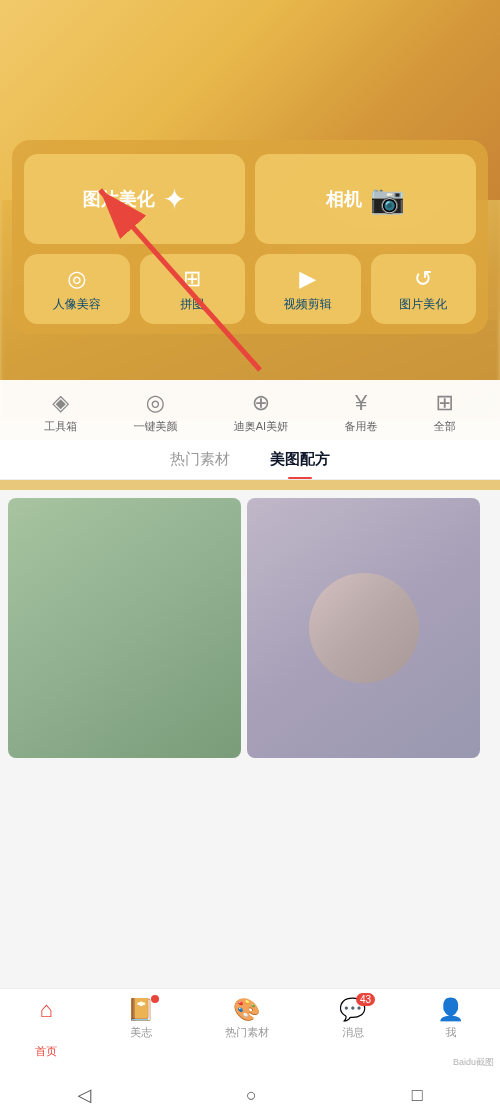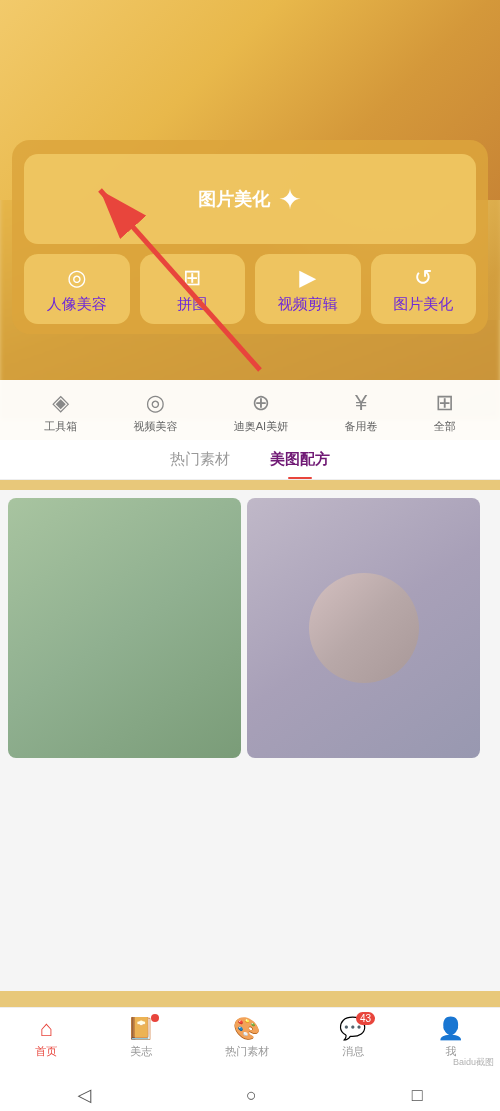--- a/index.html
+++ b/index.html
@@ -110,22 +110,22 @@
       gap: 4px;
       cursor: pointer;
     }
 
     .action-small .icon {
       font-size: 22px;
       color: #fff;
     }
 
     .action-small .label {
-      font-size: 15px;
-      color: #6d28d9;
+      font-size: 12px;
+      color: #0c4a6e;
       font-weight: 500;
     }
 
     
     .secondary-menu {
       display: flex;
       justify-content: space-around;
       padding: 10px 16px 6px;
       background: rgba(255,255,255,0.95);
     }
@@ -160,21 +160,21 @@
 
     .tab-item {
       padding: 10px 20px;
       font-size: 15px;
       color: #999;
       cursor: pointer;
       position: relative;
     }
 
     .tab-item.active {
-      color: #701a75;
+      color: #0f172a;
       font-weight: 600;
     }
 
     .tab-item.active::after {
       content: '';
       position: absolute;
       bottom: 0;
       left: 50%;
       transform: translateX(-50%);
       width: 24px;
@@ -340,20 +340,24 @@
   <div class="top-bg" style="height: 200px;"></div>
 
   <div class="actions-panel" style="position: absolute; top: 140px; left: 12px; right: 12px; margin: 0px;">
     <div class="actions-top-row">
 
       <div class="action-large">
         <span class="label">图片美化</span>
         <span class="action-icon-large">✦</span>
       </div>
 
+      <div class="action-large">
+        <span class="label">相机</span>
+        <span class="action-icon-large">📷</span>
+      </div>
     </div>
     <div class="actions-bottom-row">
 
       <div class="action-small">
         <span class="icon">◎</span>
         <span class="label">人像美容</span>
       </div>
 
       <div class="action-small">
         <span class="icon">⊞</span>
@@ -372,21 +376,21 @@
     </div>
   </div>
 
   <div class="secondary-menu" style="position: absolute; top: 380px; left: 0px; right: 0px;">
     <div class="menu-item">
       <span class="icon">◈</span>
       <span class="label">工具箱</span>
     </div>
     <div class="menu-item">
       <span class="icon">◎</span>
-      <span class="label">视频美容</span>
+      <span class="label">一键美颜</span>
     </div>
     <div class="menu-item">
       <span class="icon">⊕</span>
       <span class="label">迪奥AI美妍</span>
     </div>
     <div class="menu-item">
       <span class="icon">¥</span>
       <span class="label">备用卷</span>
     </div>
     <div class="menu-item">
@@ -420,21 +424,21 @@
           <polygon points="0 0, 10 3.5, 0 7" fill="#e8453c"></polygon>
         </marker>
       </defs>
       <line x1="240" y1="240" x2="80" y2="60" stroke="#e8453c" stroke-width="5" marker-end="url(#arrowhead)"></line>
     </svg>
   </div>
 
   <div class="bottom-nav" style="bottom: 32px;">
     <div class="nav-item active">
       <span class="nav-icon" style="color:#e8453c;">⌂</span>
-      <span class="nav-label" style="color:#e8453c;">首页</span>
+      <span class="nav-label" style="color:#e8453c;margin-top:19px;">首页</span>
     </div>
     <div class="nav-item" style="position:relative;">
       <span class="nav-icon">📔</span>
       <span class="nav-label">美志</span>
       <span class="nav-dot"></span>
     </div>
     <div class="nav-item">
       <span class="nav-icon">🎨</span>
       <span class="nav-label">热门素材</span>
     </div>

